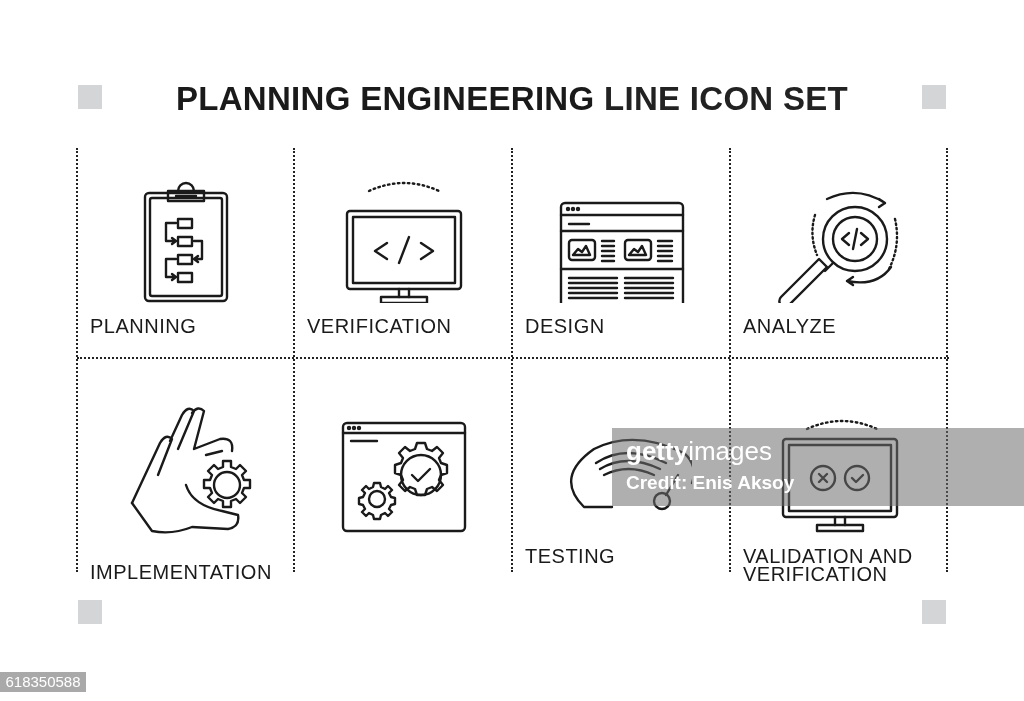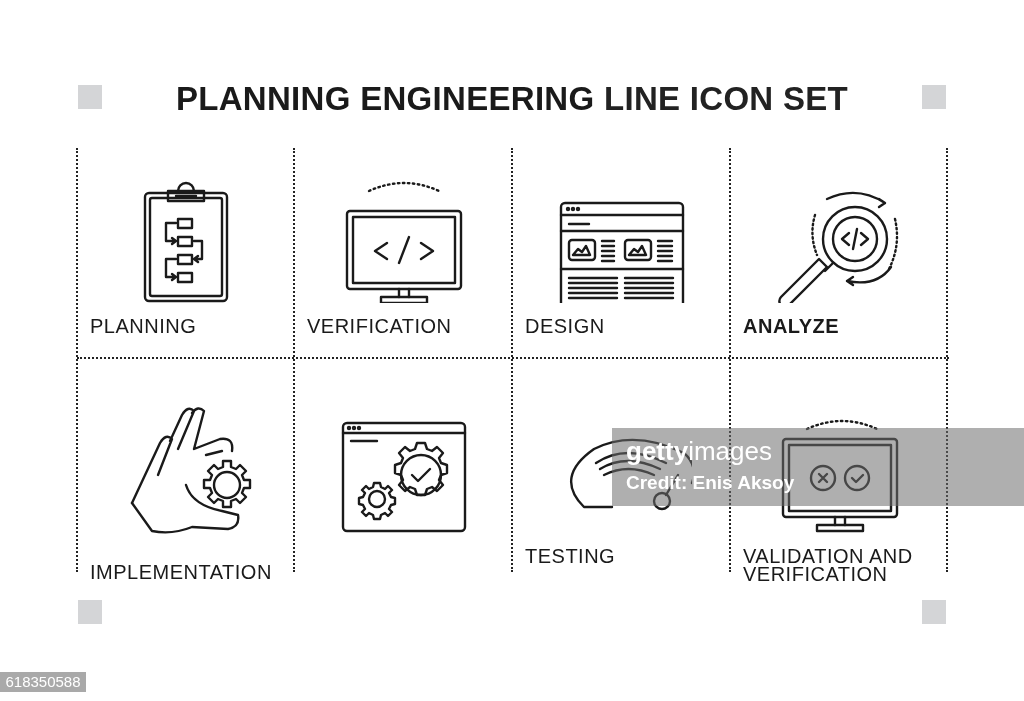--- a/index.html
+++ b/index.html
@@ -97,21 +97,21 @@
     <path d="M52 26 q30 -14 58 4 M104 26 l6 4 -6 4"></path>
     <path d="M40 42 q-6 20 2 40" stroke-dasharray="1.5 3"></path>
     <path d="M120 46 q6 26 -6 50" stroke-dasharray="1.5 3"></path>
     <path d="M72 108 q30 6 44 -14 M78 104 l-6 4 6 4"></path>
     <circle cx="80" cy="66" r="32"></circle>
     <circle cx="80" cy="66" r="22"></circle>
     <path d="M74 60 l-7 6 7 6 M86 60 l7 6 -7 6 M82 56 l-4 20"></path>
     <path d="M58 90 l-8 8"></path>
     <path d="M52 94 l-38 38 a5 5 0 0 1 -8 -8 l38 -38 z"></path>
   </svg>
-  <div class="label" style="top:162px;font-weight:bold;">ANALYZE</div>
+  <div class="label" style="top:162px;">ANALYZE</div>
 </div>
 
 <div class="cell" style="left:78px;top:385px;">
   <svg width="150" height="140" viewBox="0 0 150 140">
     <path d="M20 100 l28 -60 q6 -10 12 -4 l-14 36 M58 38 l12 -26 q6 -10 12 -4 l-16 38 M80 10 q6 -8 12 -2 l-10 38 l26 -10 q14 -2 12 12"></path>
     <path d="M20 100 l20 28 q20 4 40 -4 l36 2 q12 -2 10 -14 l-16 -4 q-30 -6 -36 -26"></path>
     <path d="M110 48 l-16 4"></path>
     <circle cx="115" cy="82" r="13"></circle>
     <path d="M111 58 h8 v6 l5 2 4 -4 6 6 -4 4 2 5 h6 v8 h-6 l-2 5 4 4 -6 6 -4 -4 -5 2 v6 h-8 v-6 l-5 -2 -4 4 -6 -6 4 -4 -2 -5 h-6 v-8 h6 l2 -5 -4 -4 6 -6 4 4 5 -2 z"></path>
   </svg>

